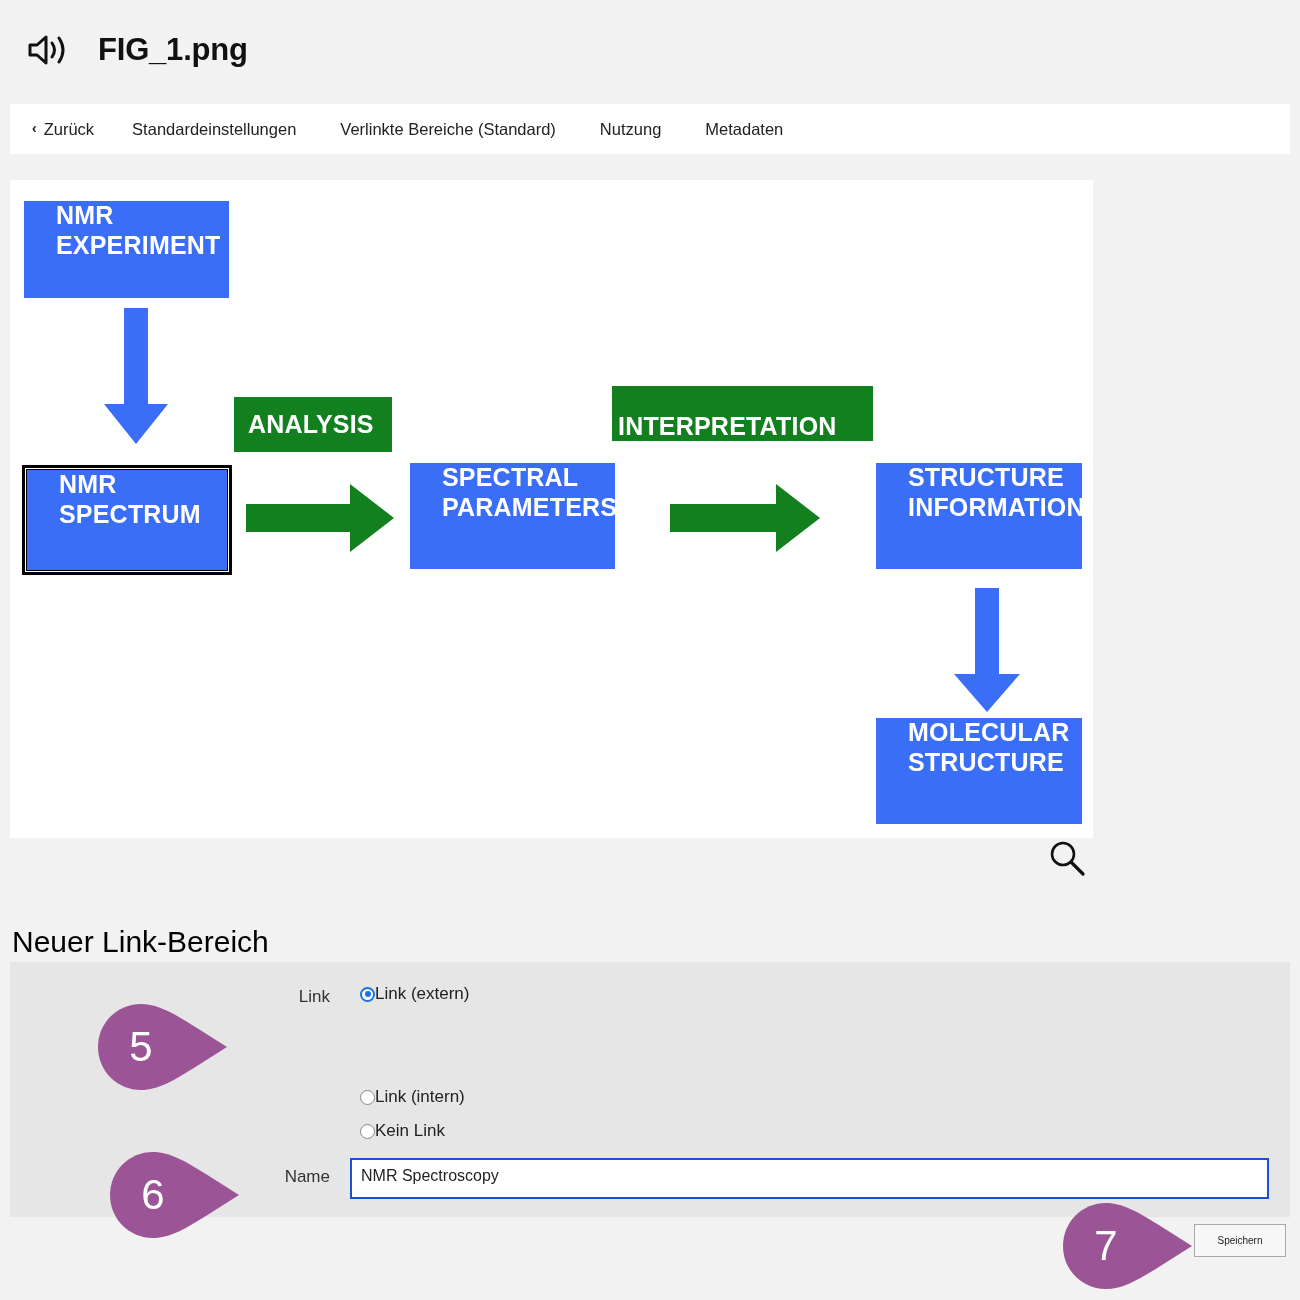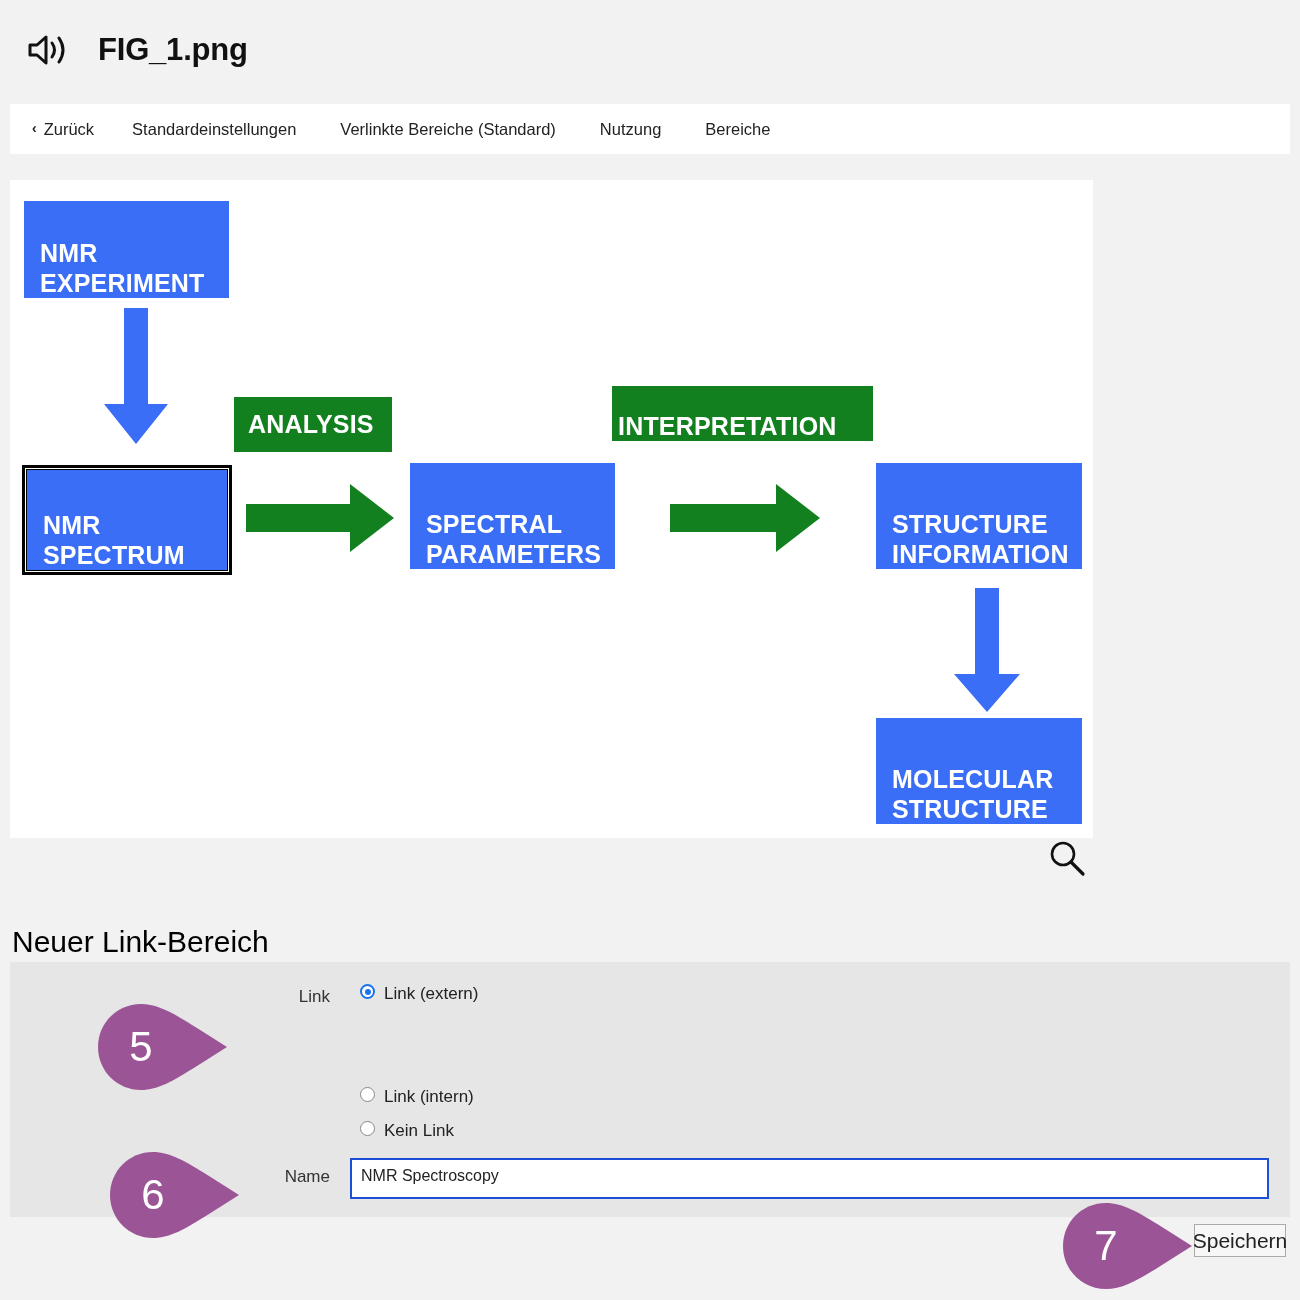--- a/index.html
+++ b/index.html
@@ -88,22 +88,22 @@
   }
   .node {
     position: absolute;
     background: #3b6ef6;
     color: #ffffff;
     font-weight: bold;
     font-size: 25px;
     line-height: 1.18;
     display: flex;
     flex-direction: column;
-    justify-content: flex-end;
-    padding-left: 16px;
+    justify-content: flex-start;
+    padding-left: 32px;
     letter-spacing: 0.2px;
     font-family: "Liberation Sans", sans-serif;
   }
   .node.green {
     background: #13801f;
     font-size: 25px;
   }
   .node.selected {
     outline: 3px solid #000;
     outline-offset: 2px;
@@ -146,22 +146,22 @@
     font-size: 17px;
     color: #333;
     text-align: right;
   }
   .lbl-link { left: 200px; top: 25px; width: 120px; }
   .lbl-name { left: 200px; top: 205px; width: 120px; }
 
   .radio-row {
     position: absolute;
     display: flex;
-    align-items: flex-start;
-    gap: 9px;
+    align-items: center;
+    gap: 0;
     font-size: 17px;
     color: #222;
     cursor: pointer;
   }
   .radio {
     width: 15px; height: 15px;
     border-radius: 50%;
     border: 1.5px solid #888;
     background: #fff;
     display: inline-block;
@@ -246,21 +246,21 @@
 
   
   .save-btn {
     position: absolute;
     left: 1194px;
     top: 1224px;
     width: 92px;
     height: 33px;
     background: #f7f7f7;
     border: 1px solid #aaa;
-    font-size: 21px;
+    font-size: 10px;
     color: #222;
     display: flex;
     align-items: center;
     justify-content: center;
     font-family: "Liberation Sans", sans-serif;
     cursor: pointer;
   }
 </style>
 </head>
 <body>
@@ -275,21 +275,21 @@
 </div>
 
 <div class="navbar">
   <div class="nav-back">
     <span class="chev">‹</span>
     <span>Zurück</span>
   </div>
   <div class="nav-item">Standardeinstellungen</div>
   <div class="nav-item">Verlinkte Bereiche (Standard)</div>
   <div class="nav-item">Nutzung</div>
-  <div class="nav-item">Bereiche</div>
+  <div class="nav-item">Metadaten</div>
 </div>
 
 <div class="image-panel">
   <div class="diagram">
 
     <div class="node" style="left:14px; top:21px; width:205px; height:97px;">
       <span>NMR</span>
       <span>EXPERIMENT</span>
     </div>
 

